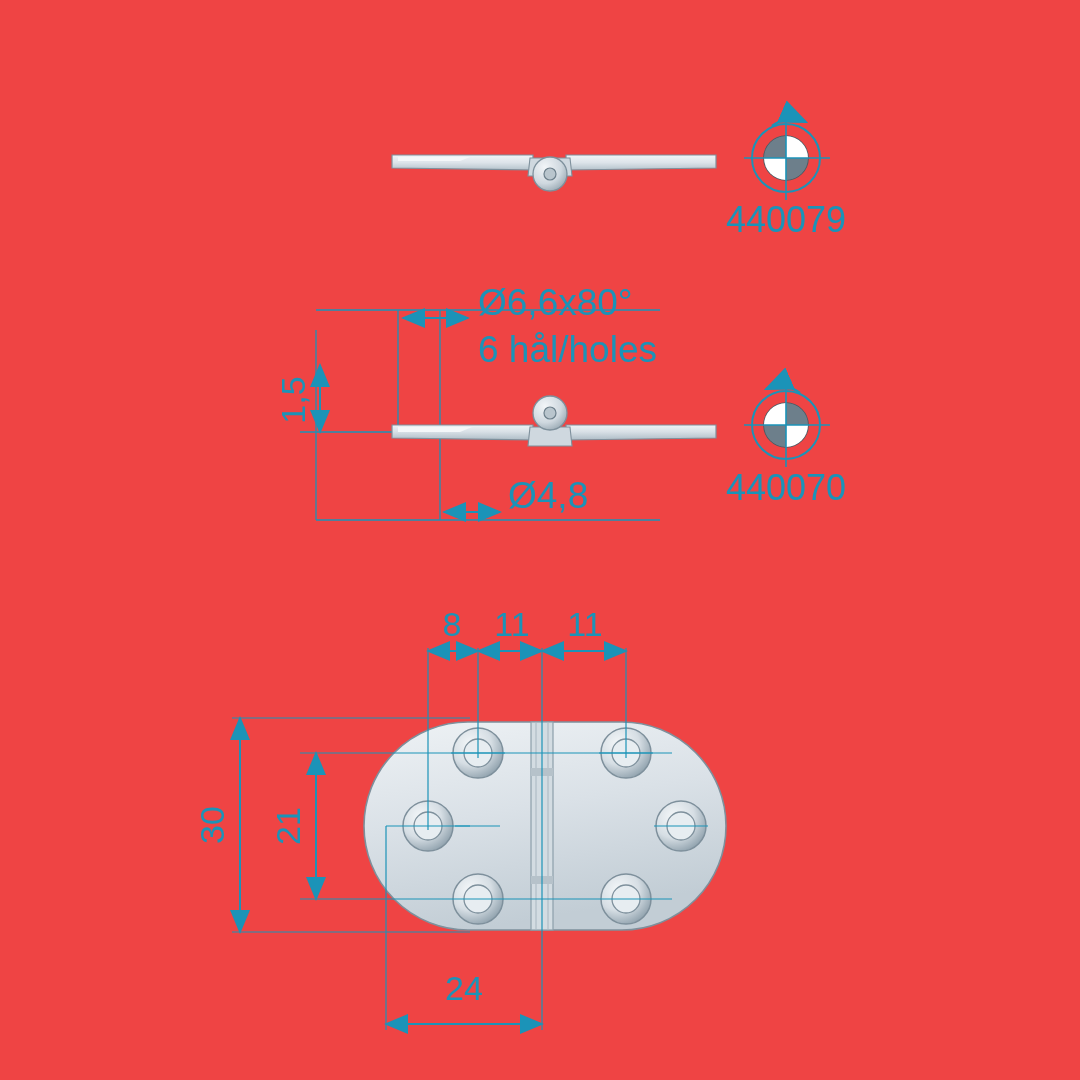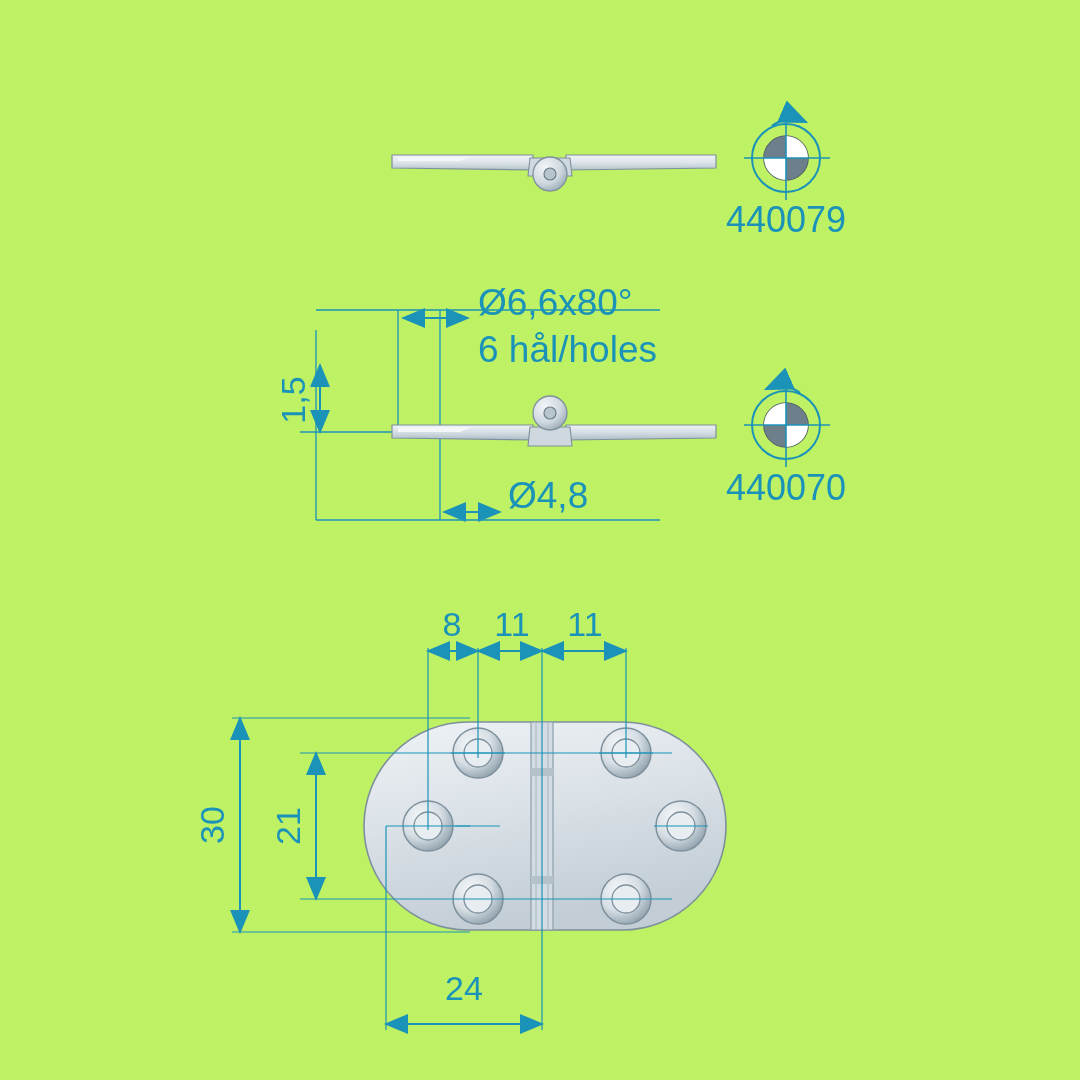--- a/index.html
+++ b/index.html
@@ -7,21 +7,21 @@
     padding: 0;
     background: #ffffff;
   }
   body {
     font-family: "Liberation Sans", sans-serif;
   }
   #sheet {
     position: relative;
     width: 1080px;
     height: 1080px;
-    background: #bef264;
+    background: #ef4444;
     overflow: hidden;
   }
   #sheet svg {
     position: absolute;
     top: 0;
     left: 0;
   }
   text {
     font-family: "Liberation Sans", sans-serif;
     fill: #1b93b8;

